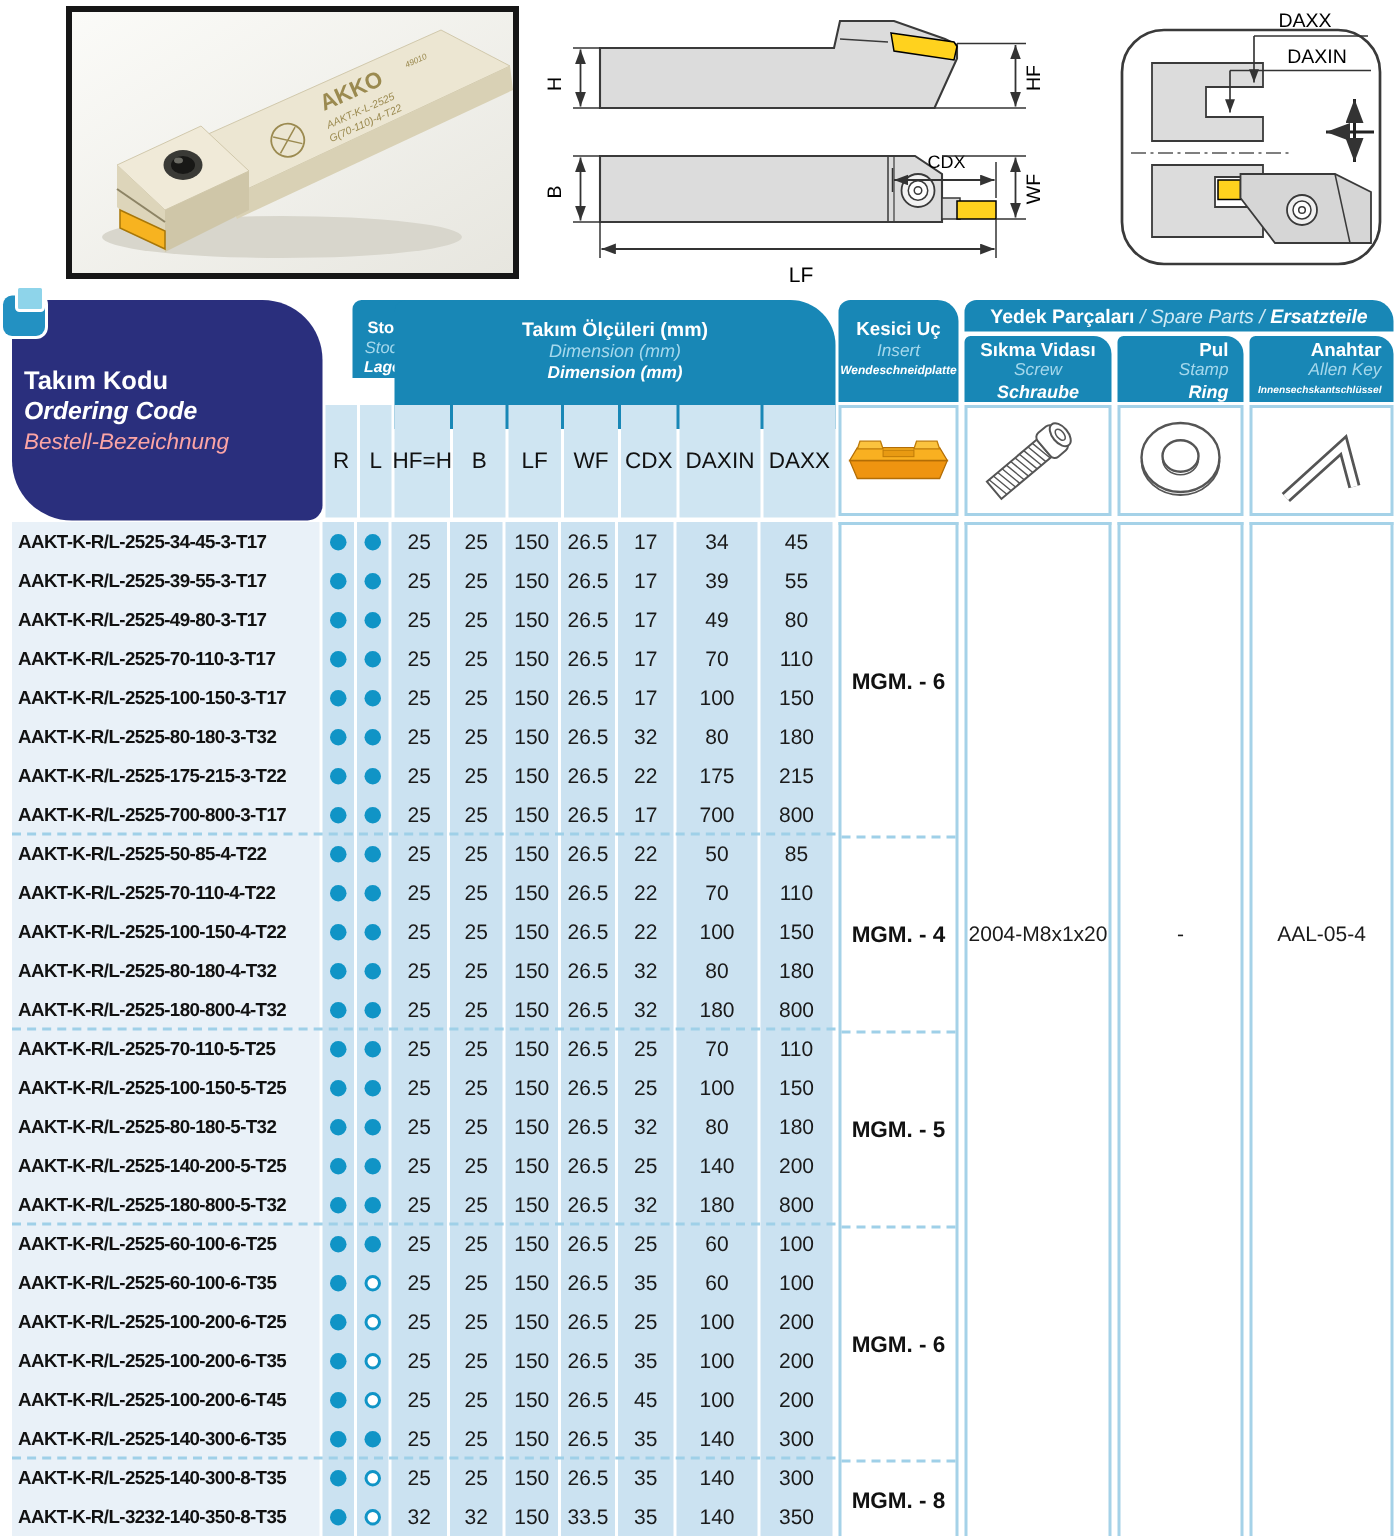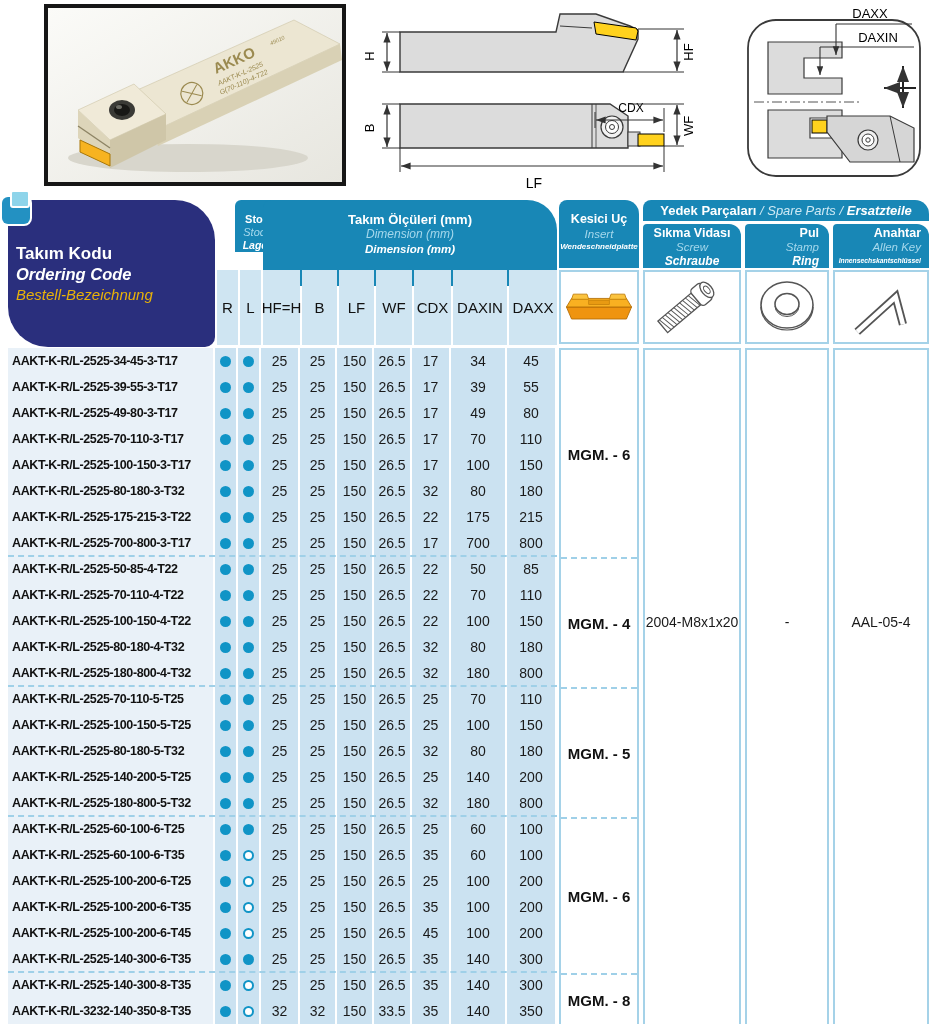--- a/index.html
+++ b/index.html
@@ -17,21 +17,21 @@
   
   .badge-light{left:10px;top:190px;width:16px;height:14px;background:#8ed4ea;border:2px solid #fff;
                border-radius:3px;z-index:6;}
   .badge-dark{left:2px;top:197px;width:28px;height:27px;background:#2391c2;border-radius:6px;
               box-shadow:0 0 0 2px #fff;z-index:5;}
   .code-box{left:8px;top:200px;width:207px;height:147px;background:#2a2f7d;
             border-radius:8px 40px 10px 40px;z-index:2;display:flex;flex-direction:column;
             justify-content:center;padding-left:8px;box-sizing:border-box;color:#fff;}
   .code-box .l1{font-size:17px;font-weight:700;line-height:21px;}
   .code-box .l2{font-size:16.5px;font-weight:700;font-style:italic;line-height:21px;}
-  .code-box .l3{font-size:15px;font-style:italic;color:#eab308;line-height:20px;}
+  .code-box .l3{font-size:15px;font-style:italic;color:#fca5a5;line-height:20px;}
 
   .teal{background:#1887b6;color:#fff;text-align:center;box-sizing:border-box;}
   .teal .l1{font-weight:700;color:#fff;display:block;}
   .teal .l2{font-style:italic;color:#a5d8ec;display:block;}
   .teal .l3{font-weight:700;font-style:italic;color:#fff;display:block;}
 
   .stok-hdr{left:235px;top:200px;width:44px;height:52px;border-radius:6px 6px 0 0;padding-top:13px;}
   .stok-hdr .l1{font-size:11px;line-height:13px;}
   .stok-hdr .l2{font-size:11px;line-height:13px;}
   .stok-hdr .l3{font-size:10.5px;line-height:13px;}

